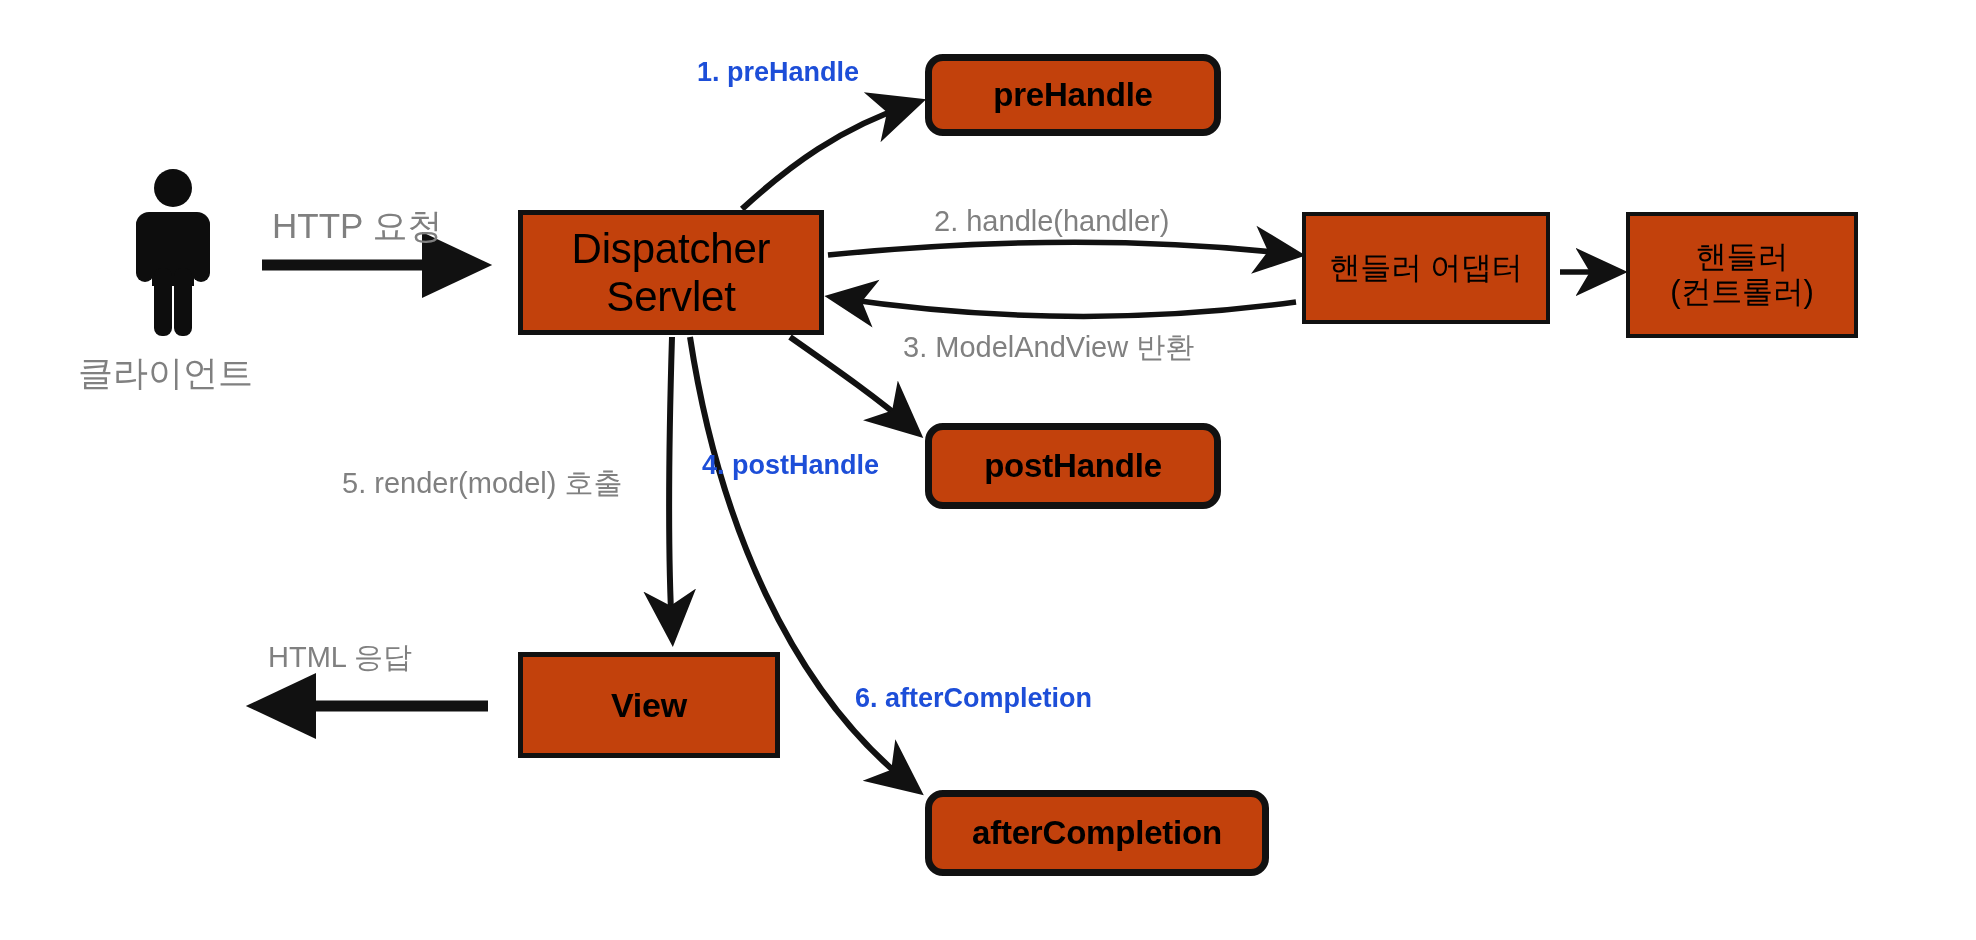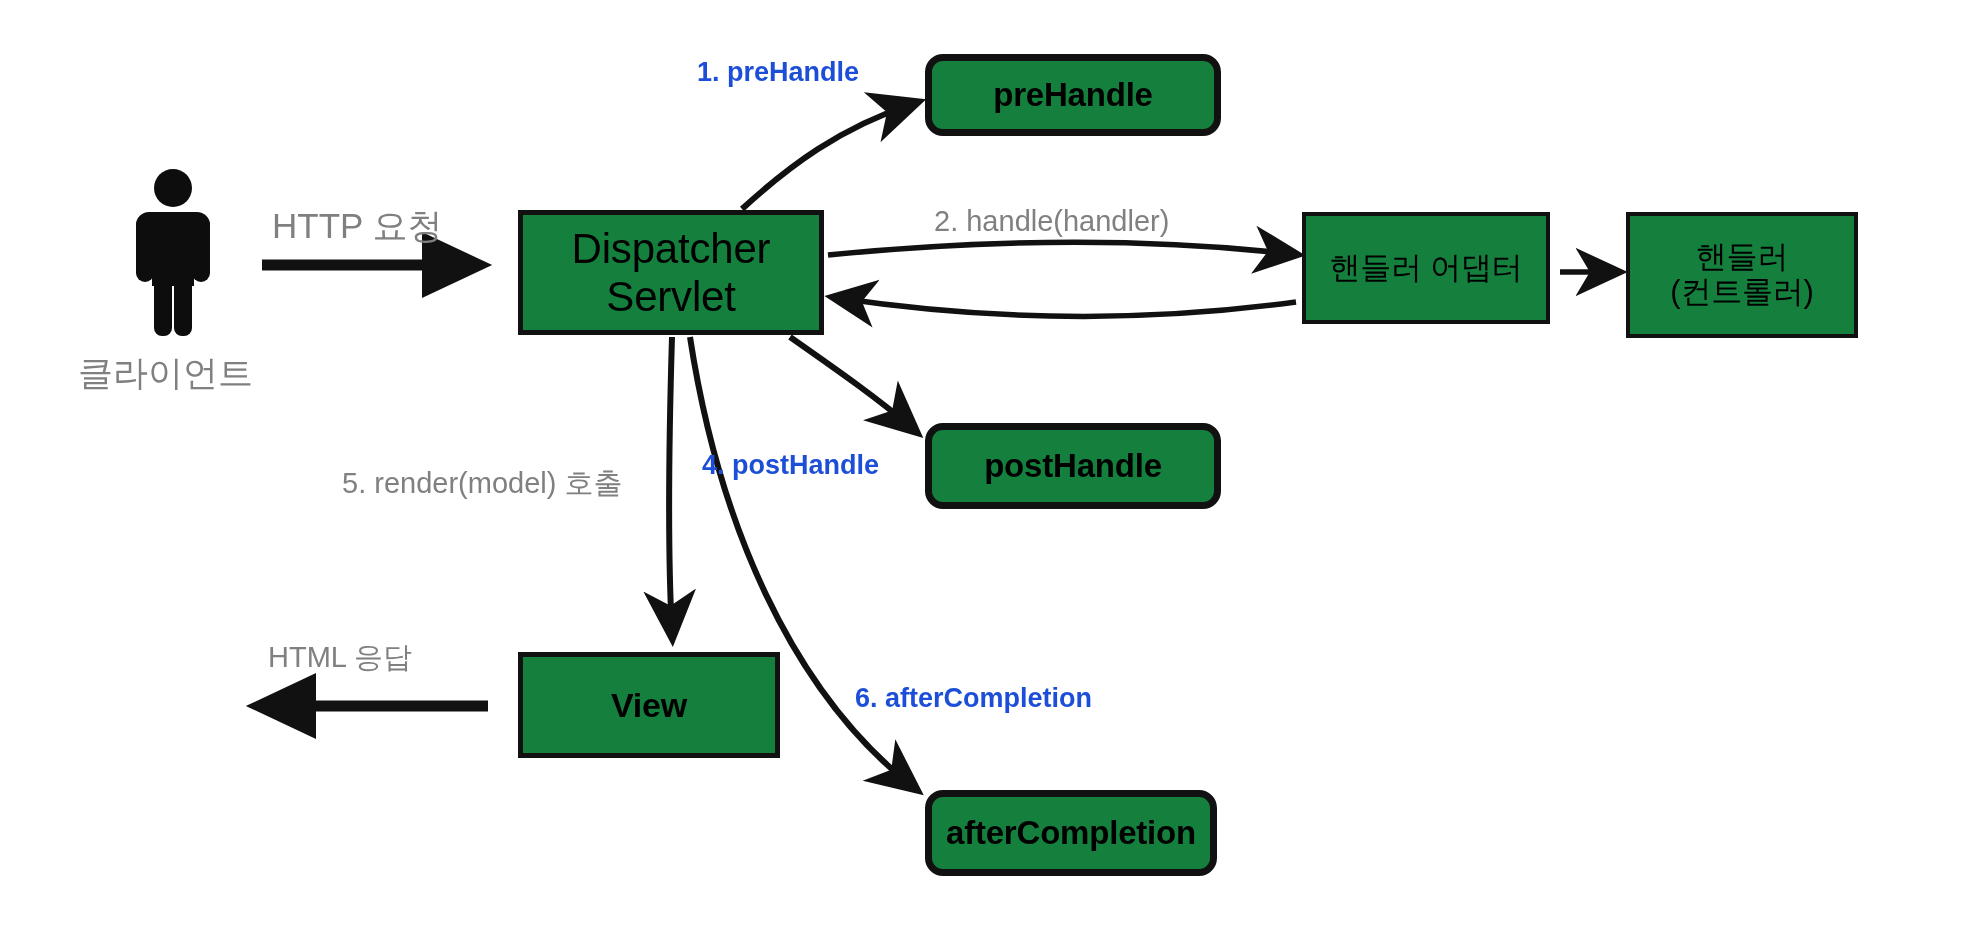--- a/index.html
+++ b/index.html
@@ -24,21 +24,21 @@
     top: 0;
     width: 1976px;
     height: 940px;
     pointer-events: none;
   }
 
   
   .node {
     position: absolute;
     box-sizing: border-box;
-    background: #15803d;
+    background: #c2410c;
     border: 5px solid #111111;
     display: flex;
     align-items: center;
     justify-content: center;
     text-align: center;
     color: #000000;
     z-index: 3;
   }
   .node.sharp { border-radius: 0px; }
   .node.rounded { border-radius: 18px; border-width: 7px; }
@@ -61,21 +61,21 @@
   #node-handler { left: 1626px; top: 212px; width: 232px; height: 126px; border-width: 4px;}
   #node-handler .node-label { font-size: 31px; font-weight: normal; }
 
   
   #node-view { left: 518px; top: 652px; width: 262px; height: 106px; }
   #node-view .node-label { font-size: 34px; font-weight: bold; }
 
   
   #node-prehandle  { left: 925px; top: 54px;  width: 296px; height: 82px; }
   #node-posthandle { left: 925px; top: 423px; width: 296px; height: 86px; }
-  #node-aftercompletion { left: 925px; top: 790px; width: 292px; height: 86px; }
+  #node-aftercompletion { left: 925px; top: 790px; width: 344px; height: 86px; }
   #node-prehandle .node-label,
   #node-posthandle .node-label,
   #node-aftercompletion .node-label { font-size: 33px; font-weight: bold; }
 
   
   .edge-label {
     position: absolute;
     color: #808080;
     white-space: nowrap;
     z-index: 4;
@@ -199,20 +199,21 @@
   </div>
 
   <div class="edge-label" id="label-http-request">HTTP 요청</div>
 
   <div class="edge-label" id="label-client">클라이언트</div>
 
   <div class="edge-label bold" id="label-prehandle">1. preHandle</div>
 
   <div class="edge-label" id="label-handle">2. handle(handler)</div>
 
+  <div class="edge-label" id="label-modelandview">3. ModelAndView 반환</div>
 
   <div class="edge-label bold" id="label-posthandle">4. postHandle</div>
 
   <div class="edge-label" id="label-render">5. render(model) 호출</div>
 
   <div class="edge-label bold" id="label-aftercompletion">6. afterCompletion</div>
 
   <div class="edge-label" id="label-html-response">HTML 응답</div>
 
 </div>

